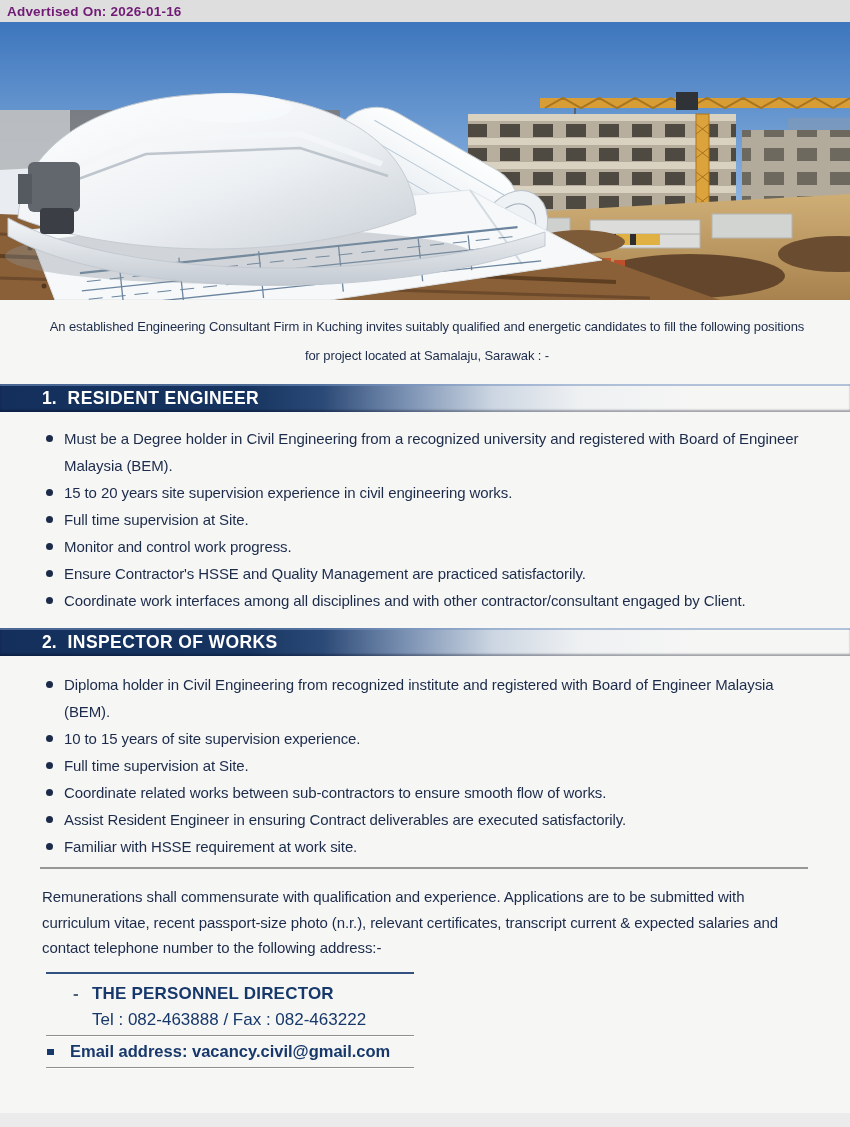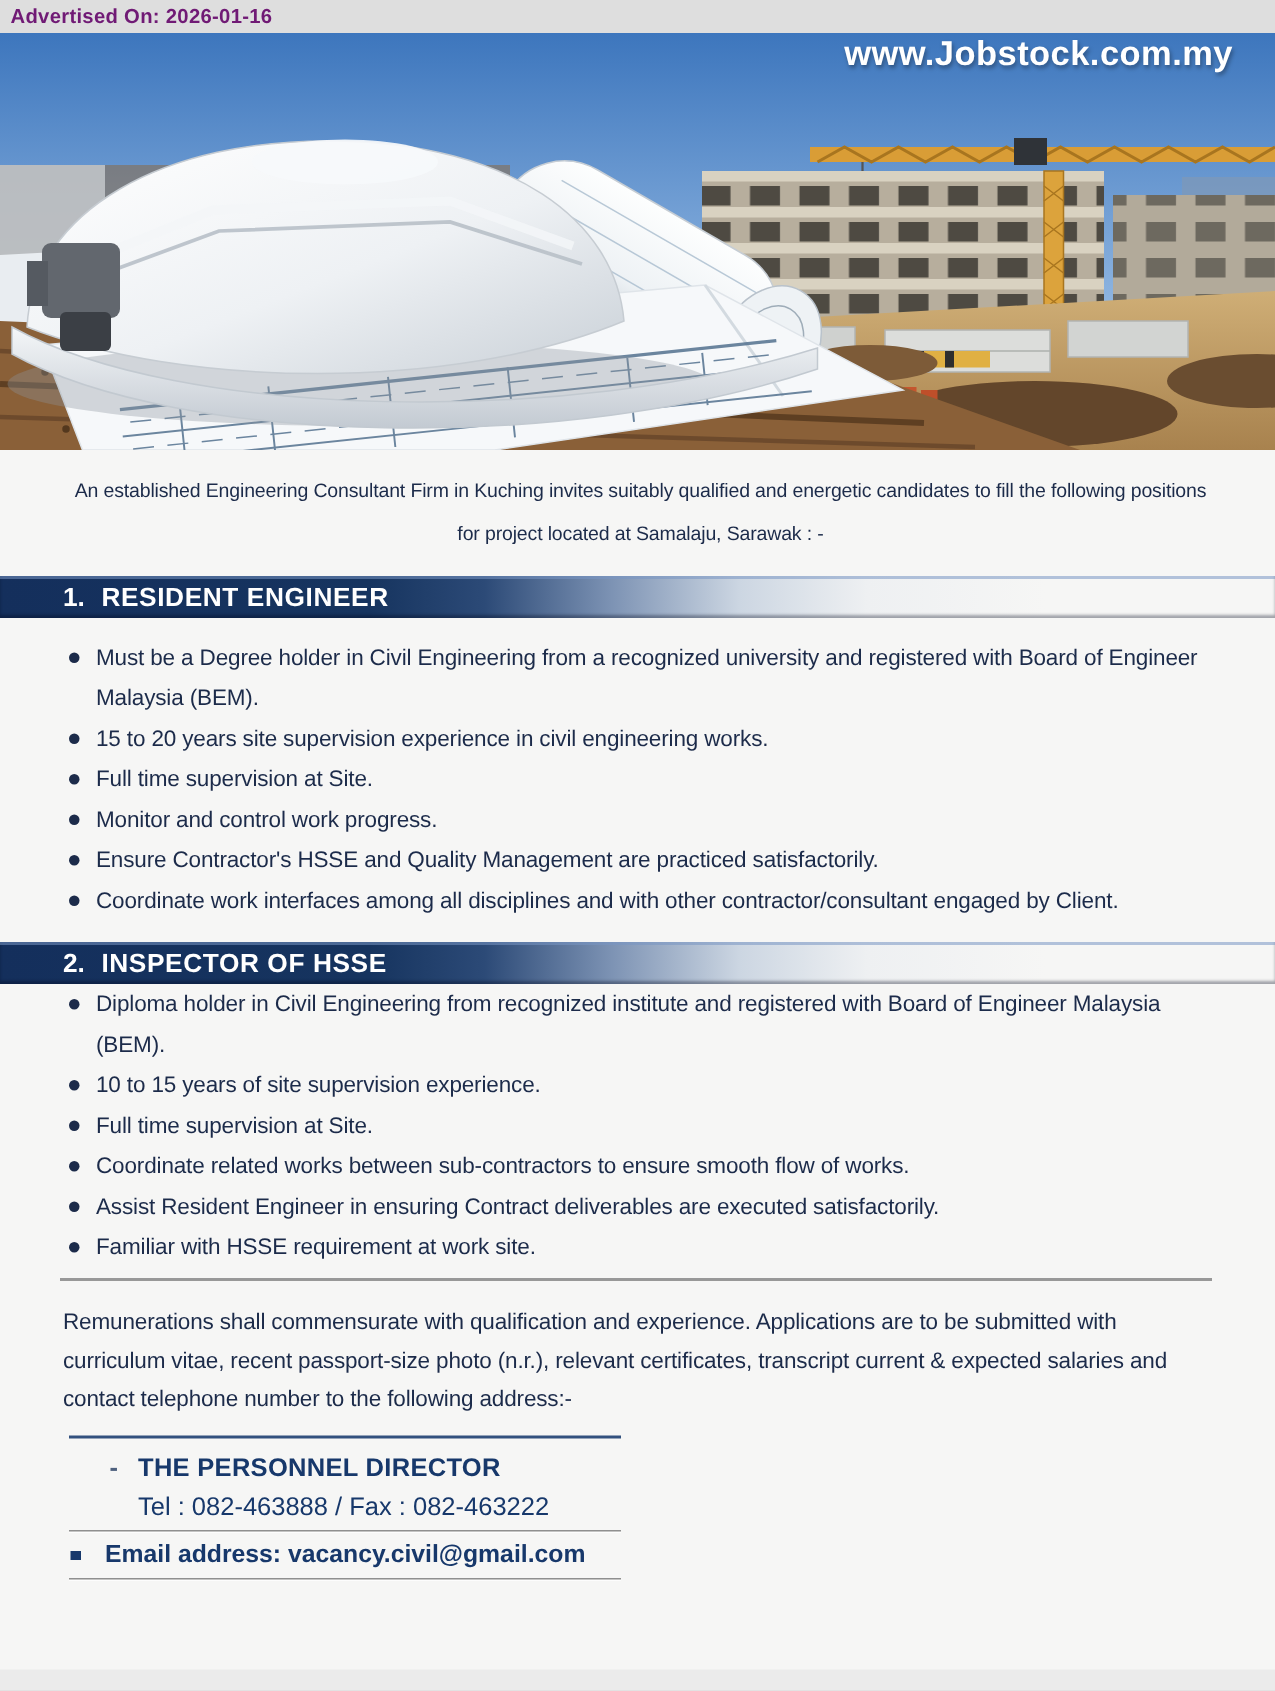--- a/index.html
+++ b/index.html
@@ -35,21 +35,21 @@
   .intro{margin:12px 38px 0 42px;font-size:13px;line-height:29px;letter-spacing:-.1px;text-align:center;}
   .section-bar{
     margin-top:14px;height:28px;display:flex;align-items:center;
     background:linear-gradient(90deg,#142f5c 0%,#16345f 29%,#2c4a77 38%,#7d93b4 48%,#ccd6e2 58%,#eef0f2 68%,rgba(246,246,245,0) 82%);
     box-shadow:inset 0 2px 0 rgba(120,150,195,.55), inset 0 -2px 2px rgba(0,10,30,.35);
   }
   .section-bar .num{color:#fff;font-weight:bold;font-size:17.5px;padding-left:42px;}
   .section-bar .label{color:#fff;font-weight:bold;font-size:17.5px;padding-left:11px;letter-spacing:.4px;}
   ul.bullets{margin:0;padding:0 36px 0 44px;list-style:none;}
   ul.bullets.first{margin-top:13px;}
-  ul.bullets.second{}
+  ul.bullets.second{margin-top:15px;}
   ul.bullets li{
     position:relative;padding-left:20px;font-size:15px;line-height:27px;letter-spacing:-.1px;
   }
   ul.bullets li::before{
     content:"";position:absolute;left:2px;top:10px;width:7px;height:7px;border-radius:50%;background:#1c2b4a;
   }
   .hr-full{margin:7px 42px 0 40px;border:0;border-top:2px solid #989898;}
   .application{margin:15px 38px 0 42px;font-size:15px;line-height:25.5px;letter-spacing:-.1px;}
   
   .contact{position:relative;margin:11px 0 0 46px;width:372px;}
@@ -203,41 +203,40 @@
       <path d="M8,196 C120,258 380,262 545,210 L545,224 C380,280 120,276 8,214 Z" fill="url(#brimG)" stroke="#c2c9d0"></path>
       <path d="M18,196 C22,118 110,70 225,72 C340,74 410,124 416,192 C300,240 120,236 18,196 Z" fill="url(#domeG)" stroke="#c6ccd2"></path>
       <ellipse cx="230" cy="86" rx="62" ry="15" fill="#f6f9fb" opacity=".92"></ellipse>
       <path d="M58,152 L142,118 L300,112 L382,142" stroke="#f3f6f8" stroke-width="6" fill="none" opacity=".85"></path>
       <path d="M54,166 L146,132 L300,126 L388,154" stroke="#b8c0c8" stroke-width="2.5" fill="none" opacity=".9"></path>
       <rect x="28" y="140" width="52" height="50" rx="6" fill="#62676e"></rect>
       <rect x="40" y="186" width="34" height="26" rx="4" fill="#3b3f45"></rect>
       <rect x="18" y="152" width="14" height="30" fill="#555a61"></rect>
     </svg>
 
-    <span class="website">www.Jobstock.com.my</span>
   </div>
 
   <p class="intro">An established Engineering Consultant Firm in Kuching invites suitably qualified and energetic candidates to fill the following positions for project located at Samalaju, Sarawak : -</p>
 
   <div class="section-bar">
     <span class="num">1.</span>
     <span class="label">RESIDENT ENGINEER</span>
   </div>
   <ul class="bullets first">
     <li>Must be a Degree holder in Civil Engineering from a recognized university and registered with Board of Engineer Malaysia (BEM).</li>
     <li>15 to 20 years site supervision experience in civil engineering works.</li>
     <li>Full time supervision at Site.</li>
     <li>Monitor and control work progress.</li>
     <li>Ensure Contractor's HSSE and Quality Management are practiced satisfactorily.</li>
     <li>Coordinate work interfaces among all disciplines and with other contractor/consultant engaged by Client.</li>
   </ul>
 
   <div class="section-bar">
     <span class="num">2.</span>
-    <span class="label">INSPECTOR OF HSSE</span>
+    <span class="label">INSPECTOR OF WORKS</span>
   </div>
   <ul class="bullets second">
     <li>Diploma holder in Civil Engineering from recognized institute and registered with Board of Engineer Malaysia (BEM).</li>
     <li>10 to 15 years of site supervision experience.</li>
     <li>Full time supervision at Site.</li>
     <li>Coordinate related works between sub-contractors to ensure smooth flow of works.</li>
     <li>Assist Resident Engineer in ensuring Contract deliverables are executed satisfactorily.</li>
     <li>Familiar with HSSE requirement at work site.</li>
   </ul>
 

